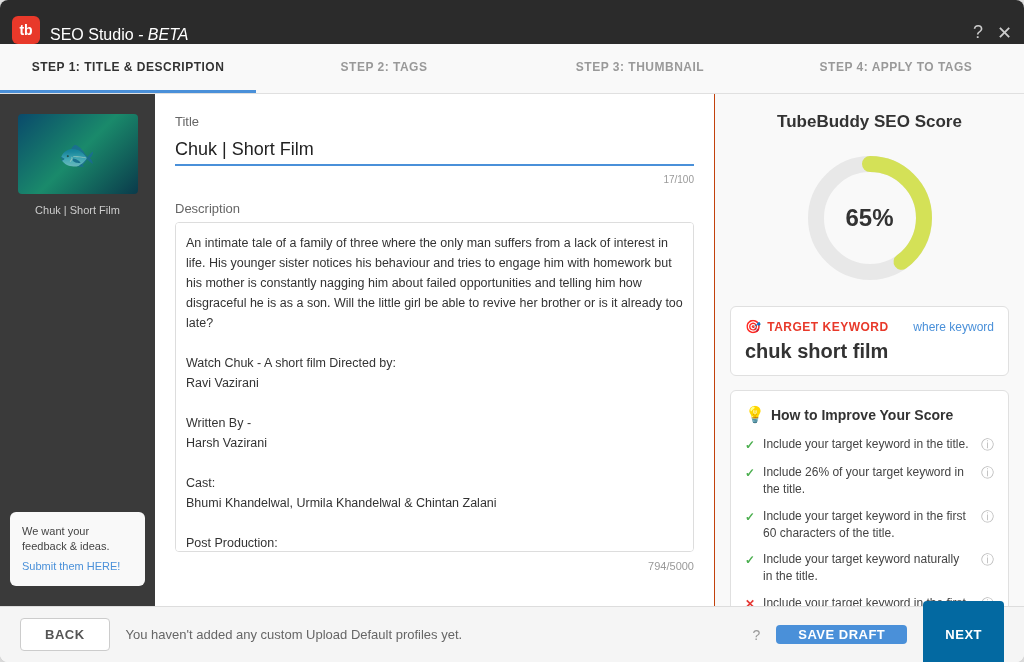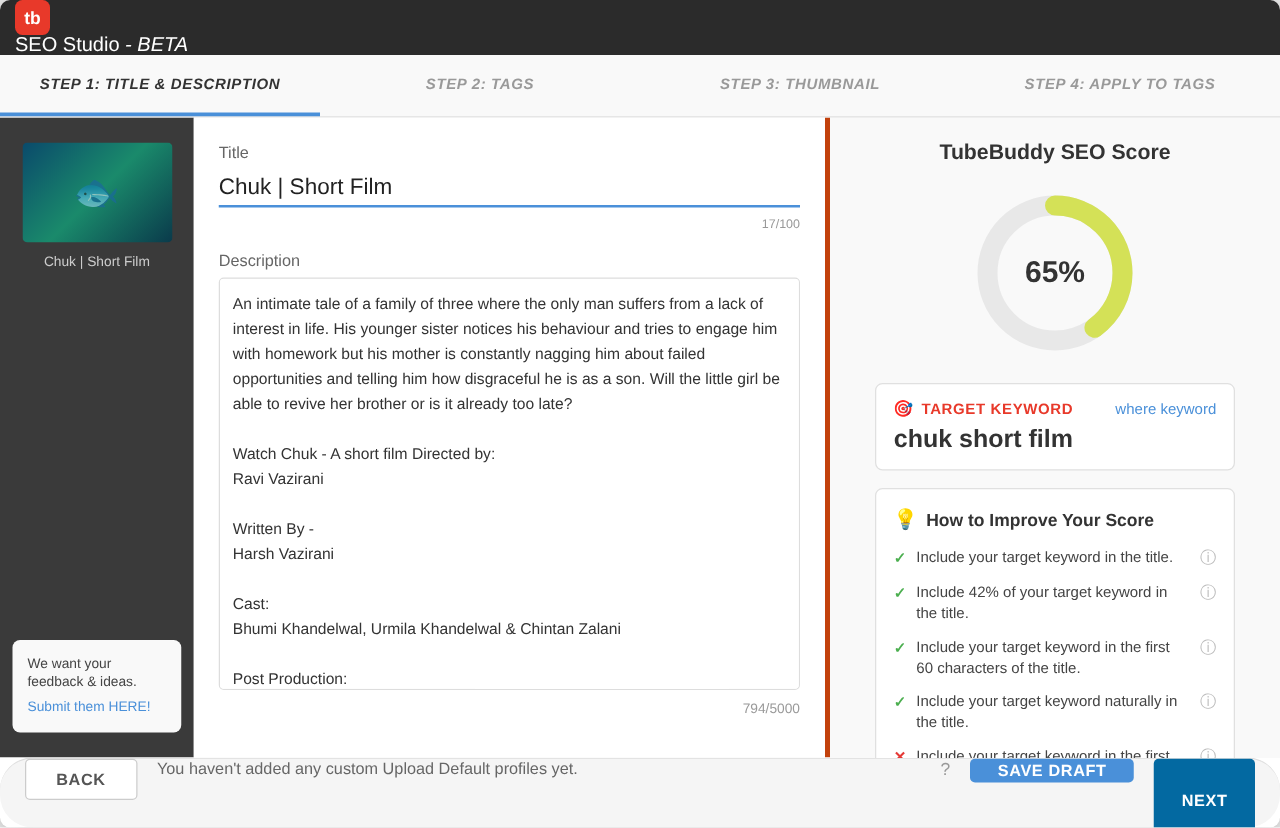--- a/index.html
+++ b/index.html
@@ -1,30 +1,30 @@
 <!DOCTYPE html>
 <html><head>
   <meta charset="utf-8">
   <style>
     * { box-sizing: border-box; margin: 0; padding: 0; }
     body { font-family: -apple-system, BlinkMacSystemFont, 'Segoe UI', Arial, sans-serif; background: #f0f0f0; width: 1024px; height: 662px; overflow: hidden; }
 
     .window { width: 1024px; height: 662px; background: #fff; display: flex; flex-direction: column; border-radius: 8px; overflow: hidden; box-shadow: 0 2px 20px rgba(0,0,0,0.3); }
 
     
-    .titlebar { background: #2b2b2b; height: 44px; display: flex; align-items: flex-start; padding: 0 12px; flex-shrink: 0; flex-direction: column; }
+    .titlebar { background: #2b2b2b; height: 44px; display: flex; align-items: flex-end; padding: 0 12px; flex-shrink: 0; }
     .titlebar-logo { width: 28px; height: 28px; background: #e8392a; border-radius: 6px; display: flex; align-items: center; justify-content: center; margin-right: 10px; flex-shrink: 0; }
     .titlebar-logo span { color: #fff; font-weight: 900; font-size: 14px; }
     .titlebar-title { color: #fff; font-size: 16px; font-weight: 400; flex: 1; }
     .titlebar-title em { font-style: italic; font-weight: 300; }
     .titlebar-actions { display: flex; gap: 14px; }
     .titlebar-icon { color: #ccc; cursor: pointer; font-size: 18px; }
 
     
-    .steps-nav { background: #f9f9f9; border-bottom: 1px solid #e0e0e0; display: flex; flex-shrink: 0; font-style: italic; }
+    .steps-nav { background: #f9f9f9; border-bottom: 1px solid #e0e0e0; display: flex; flex-shrink: 0; }
     .step-tab { flex: 1; padding: 16px 10px; text-align: center; font-size: 12px; font-weight: 600; color: #999; letter-spacing: 0.5px; cursor: pointer; border-bottom: 3px solid transparent; position: relative; }
     .step-tab.active { color: #333; border-bottom: 3px solid #4a90d9; }
 
     
     .main-content { display: flex; flex: 1; overflow: hidden; }
 
     
     .left-sidebar { width: 155px; background: #3a3a3a; display: flex; flex-direction: column; align-items: center; padding: 20px 10px; flex-shrink: 0; }
     .video-thumbnail { width: 120px; height: 80px; background: #1a1a2e; border-radius: 4px; overflow: hidden; position: relative; display: flex; align-items: center; justify-content: center; }
     .video-thumb-fish { width: 100%; height: 100%; background: linear-gradient(135deg, #0a4a6b 0%, #1a8a6b 50%, #0a3a4b 100%); display: flex; align-items: center; justify-content: center; }
@@ -39,21 +39,21 @@
 
     .field-label { font-size: 13px; color: #666; margin-bottom: 6px; font-weight: 400; }
     .title-input-wrap { position: relative; margin-bottom: 8px; }
     .title-input { width: 100%; border: none; border-bottom: 2px solid #4a90d9; outline: none; font-size: 18px; padding: 4px 0; color: #222; background: transparent; }
     .char-count { text-align: right; font-size: 10px; color: #999; margin-bottom: 16px; }
 
     .description-label { font-size: 13px; color: #666; margin-bottom: 6px; }
     .desc-char-count { text-align: right; font-size: 11px; color: #999; margin-top: 4px; }
 
     
-    .right-panel { width: 364px; background: #f9f9f9; padding: 18px 36px; border-left: 4px solid #c2410c; overflow-y: auto; flex-shrink: 0; }
+    .right-panel { width: 310px; background: #f9f9f9; padding: 18px 15px; border-left: 1px solid #c2410c; overflow-y: auto; flex-shrink: 0; }
 
     .seo-score-title { font-size: 17px; font-weight: 600; color: #333; text-align: center; margin-bottom: 16px; }
 
     .donut-container { display: flex; justify-content: center; margin-bottom: 18px; }
     .donut-wrap { position: relative; width: 140px; height: 140px; }
     .donut-wrap svg { width: 140px; height: 140px; }
     .donut-label { position: absolute; top: 50%; left: 50%; transform: translate(-50%, -50%); font-size: 24px; font-weight: 700; color: #333; }
 
     .target-keyword-box { background: #fff; border: 1px solid #e0e0e0; border-radius: 6px; padding: 12px 14px; margin-bottom: 14px; }
     .target-keyword-row { display: flex; align-items: center; margin-bottom: 6px; }
@@ -66,21 +66,21 @@
     .improve-title { font-size: 14px; font-weight: 700; color: #333; margin-bottom: 12px; display: flex; align-items: center; gap: 6px; }
     .bulb-icon { font-size: 16px; }
 
     .improve-item { display: flex; align-items: flex-start; gap: 8px; margin-bottom: 10px; font-size: 12px; color: #444; line-height: 1.4; }
     .check-icon { color: #4caf50; flex-shrink: 0; margin-top: 1px; font-weight: 700; }
     .cross-icon { color: #e53935; flex-shrink: 0; margin-top: 1px; font-weight: 700; }
     .improve-item-text { flex: 1; }
     .info-icon { color: #bbb; font-size: 13px; margin-left: 4px; flex-shrink: 0; cursor: pointer; }
 
     
-    .bottom-bar { background: #f5f5f5; border-top: 1px solid #ddd; height: 56px; display: flex; align-items: flex-start; padding: 0 20px; flex-shrink: 0; gap: 16px; border-radius: 26px; }
+    .bottom-bar { background: #f5f5f5; border-top: 1px solid #ddd; height: 56px; display: flex; align-items: center; padding: 0 20px; flex-shrink: 0; gap: 16px; }
     .back-btn { background: #fff; border: 1px solid #ccc; border-radius: 4px; padding: 8px 24px; font-size: 13px; font-weight: 600; color: #555; cursor: pointer; letter-spacing: 0.5px; }
     .status-text { flex: 1; font-size: 13px; color: #666; }
     .help-icon-sm { color: #999; font-size: 14px; cursor: pointer; margin-left: 4px; }
     .save-draft-btn { background: #4a90d9; border: none; border-radius: 4px; padding: 2px 22px; font-size: 13px; font-weight: 600; color: #fff; cursor: pointer; letter-spacing: 0.5px; }
     .next-btn { background: #0369a1; border: none; border-radius: 4px; padding: 26px 22px; font-size: 13px; font-weight: 600; color: #fff; cursor: pointer; letter-spacing: 0.5px; }
 
     .description-area { position: relative; }
     .description-textarea { width: 100%; height: 330px; border: 1px solid #ddd; border-radius: 4px; padding: 10px; font-size: 12.5px; color: #333; line-height: 1.6; resize: none; outline: none; background: #fff; font-family: inherit; }
 
     
@@ -198,21 +198,21 @@
           <span>How to Improve Your Score</span>
         </div>
 
         <div class="improve-item">
           <span class="check-icon">✓</span>
           <span class="improve-item-text">Include your target keyword in the title.</span>
           <span class="info-icon">ⓘ</span>
         </div>
         <div class="improve-item">
           <span class="check-icon">✓</span>
-          <span class="improve-item-text">Include 42% of your target keyword in the title.</span>
+          <span class="improve-item-text">Include 26% of your target keyword in the title.</span>
           <span class="info-icon">ⓘ</span>
         </div>
         <div class="improve-item">
           <span class="check-icon">✓</span>
           <span class="improve-item-text">Include your target keyword in the first 60 characters of the title.</span>
           <span class="info-icon">ⓘ</span>
         </div>
         <div class="improve-item">
           <span class="check-icon">✓</span>
           <span class="improve-item-text">Include your target keyword naturally in the title.</span>

